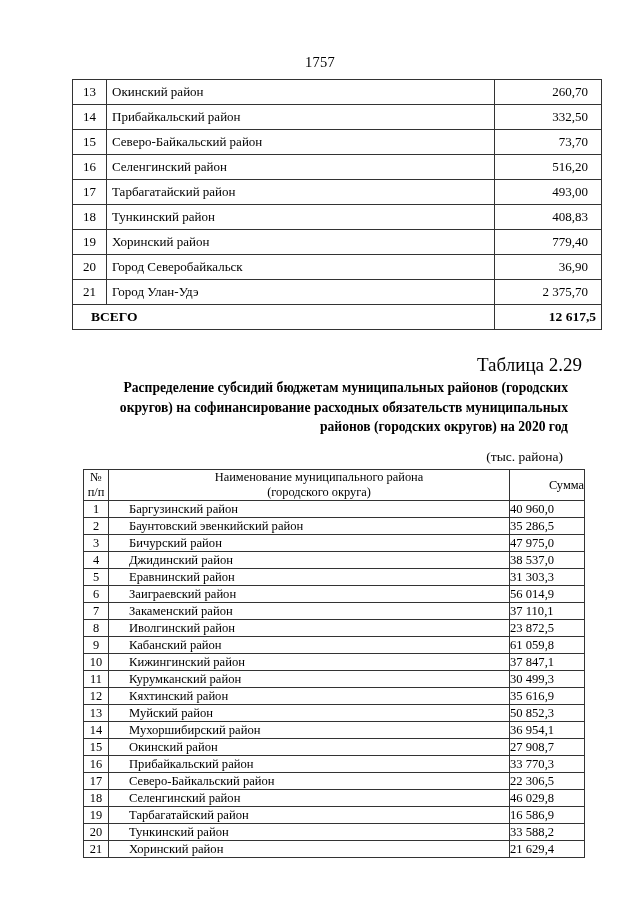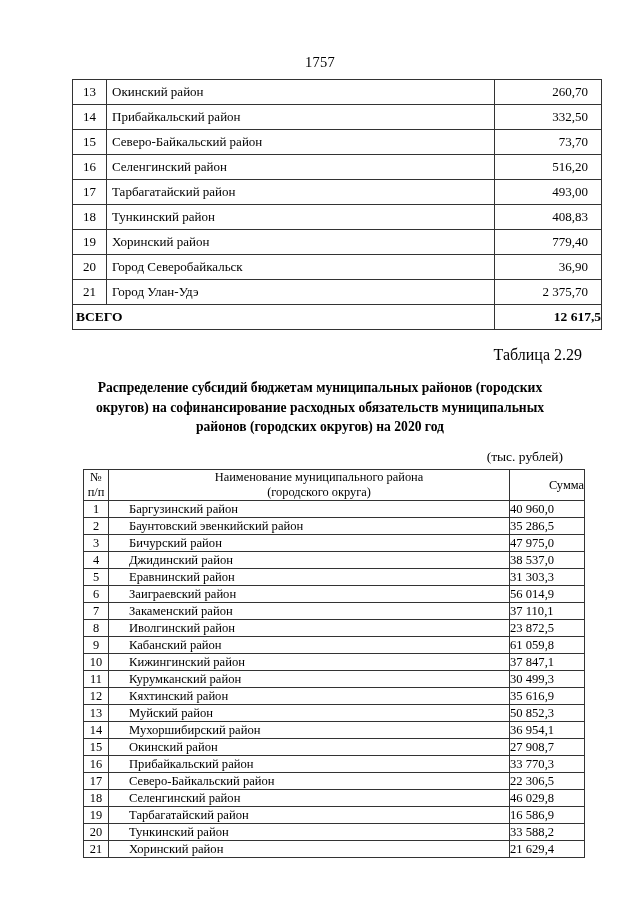--- a/index.html
+++ b/index.html
@@ -69,45 +69,46 @@
     font-size: 13px;
   }
   .t1-sum {
     width: 93px;
     text-align: right;
     padding-right: 13px;
     font-size: 13px;
   }
   .t1-total-label {
     font-weight: bold;
-    padding-left: 3px;
+    padding-left: 18px;
     font-size: 13.5px;
     text-align: left;
   }
   .t1-total-sum {
     font-weight: bold;
     text-align: right;
+    padding-right: 5px;
     font-size: 13.5px;
   }
 
   
   .table-label {
     position: absolute;
     right: 58px;
-    top: 326px;
-    font-size: 16px;
+    top: 334px;
+    font-size: 19px;
   }
 
   
   .doc-heading {
     position: absolute;
     left: 72px;
     top: 358px;
     width: 496px;
-    text-align: center;
+    text-align: right;
     font-weight: bold;
     font-size: 13.6px;
     line-height: 19.5px;
   }
 
   
   .units-note {
     position: absolute;
     right: 77px;
     top: 429px;
@@ -215,21 +216,21 @@
   </table>
 
   <div class="table-label">Таблица 2.29</div>
 
   <div class="doc-heading">
     <div>Распределение субсидий бюджетам муниципальных районов (городских</div>
     <div>округов) на софинансирование расходных обязательств муниципальных</div>
     <div>районов (городских округов) на 2020 год</div>
   </div>
 
-  <div class="units-note">(тыс. рублей)</div>
+  <div class="units-note">(тыс. района)</div>
 
   <table class="table-two">
     <thead>
       <tr>
         <td class="t2-num t2-head-num">
           <div>№</div>
           <div>п/п</div>
         </td>
         <td class="t2-name t2-head-cell">
           <div>Наименование муниципального района</div>

